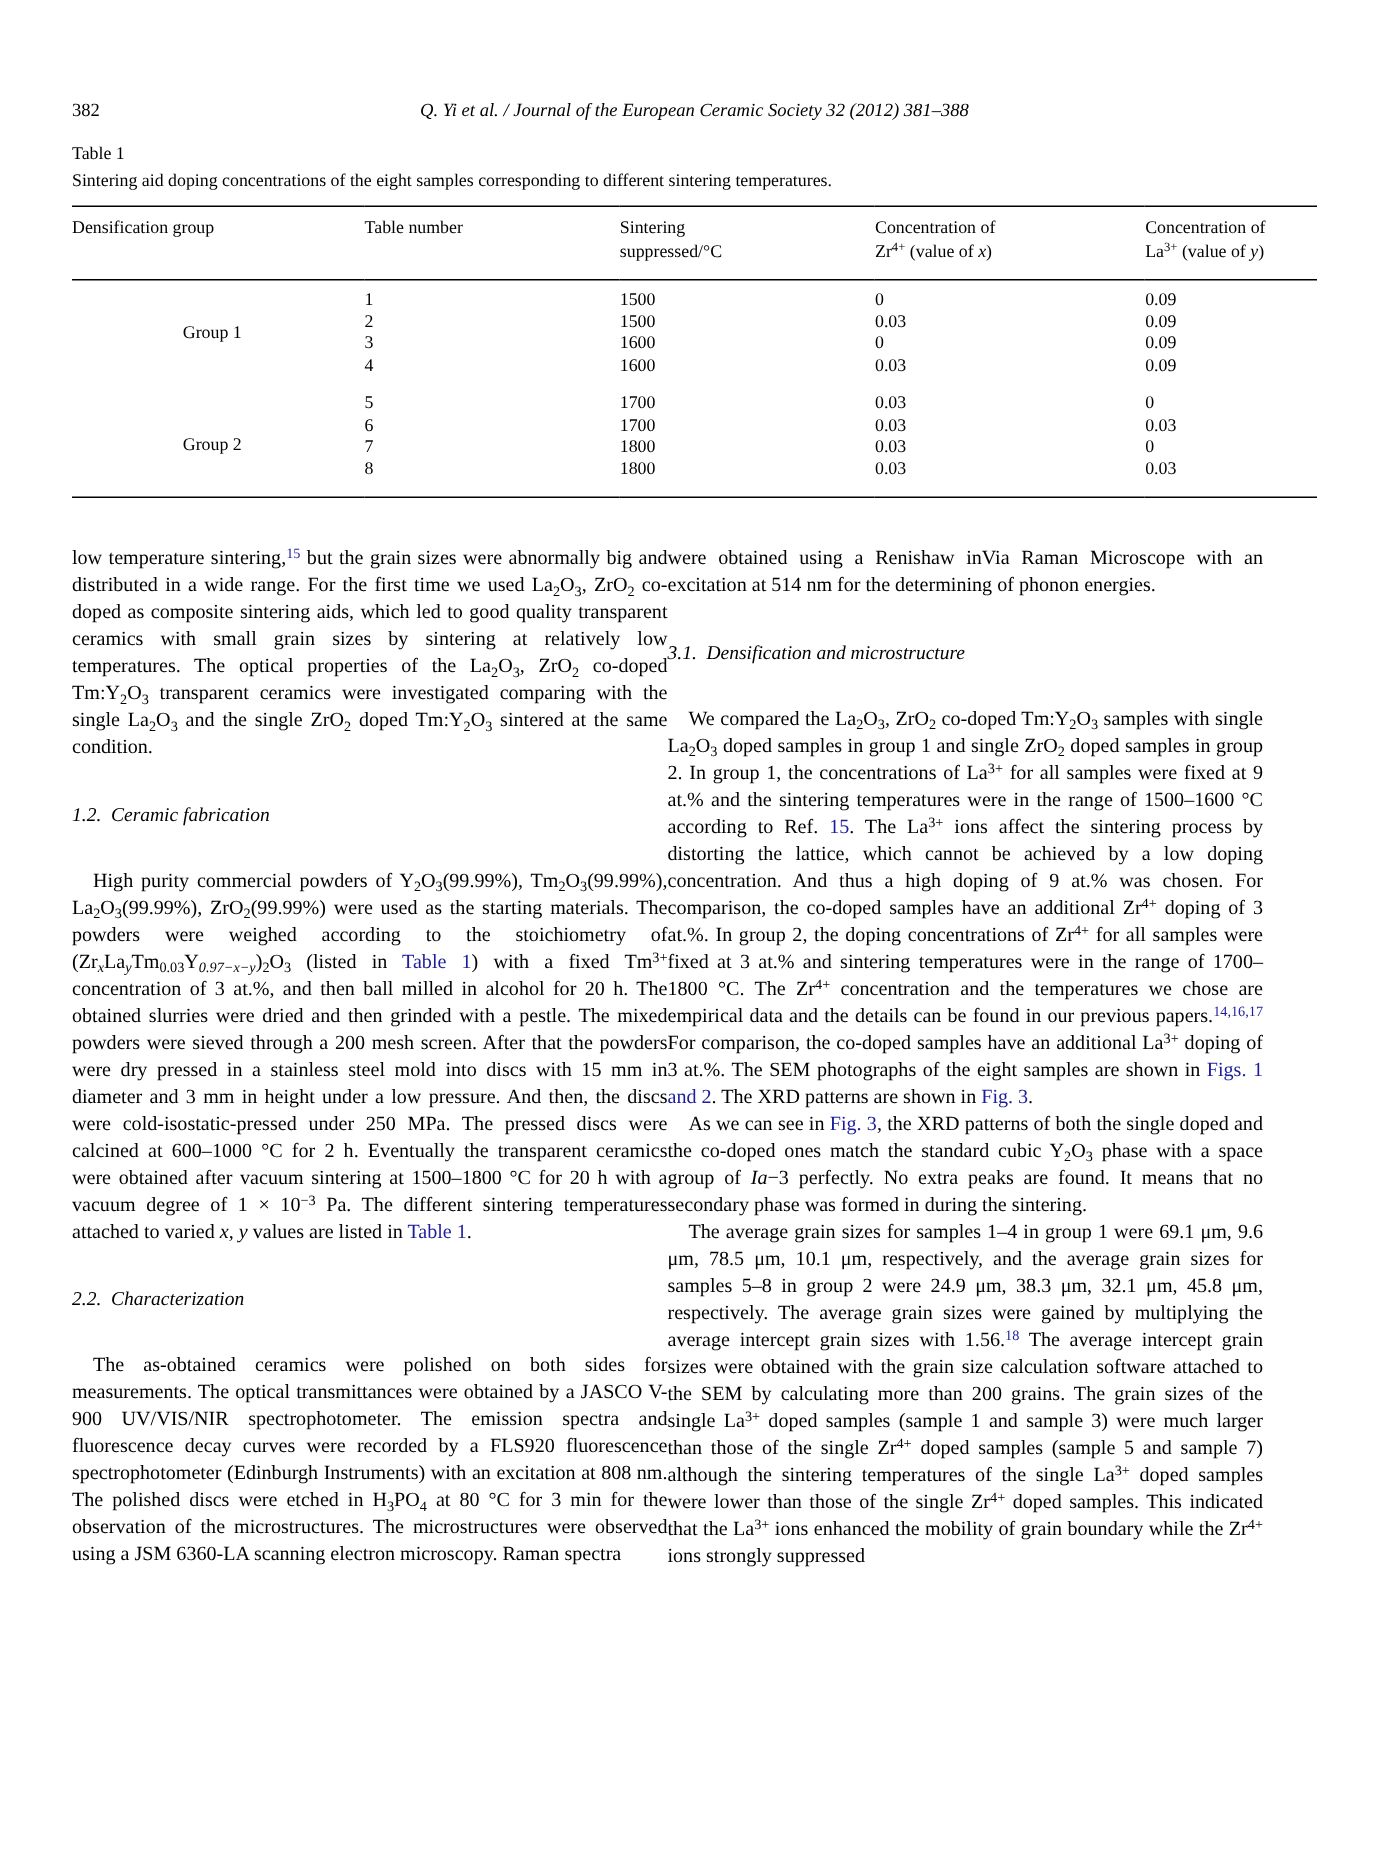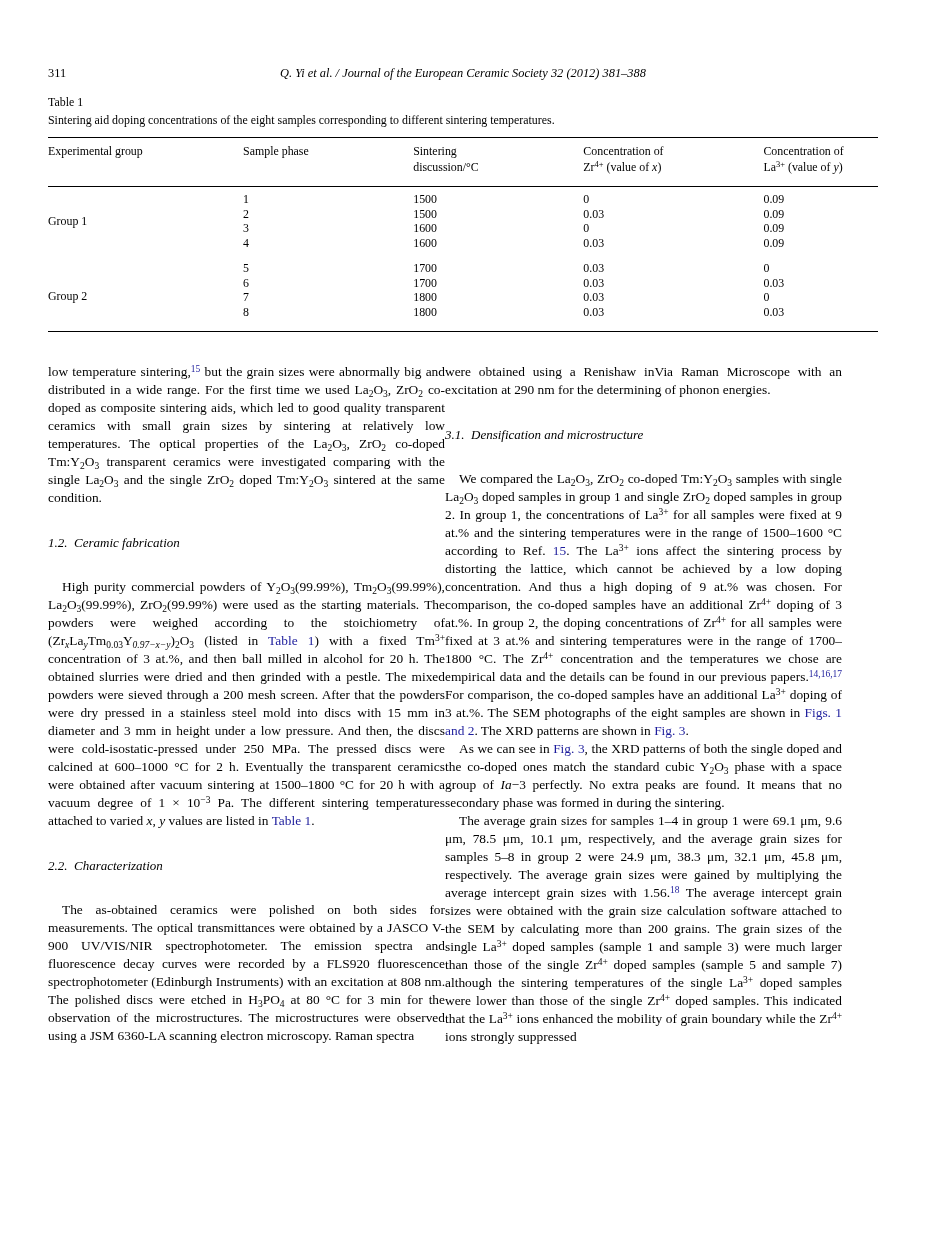--- a/index.html
+++ b/index.html
@@ -24,63 +24,63 @@
   .tcaption{font-size:11.9px;margin:3px 0 9px;}
   table{width:100%;border-collapse:collapse;font-size:11.9px;
         border-top:1.5px solid #000;border-bottom:1.5px solid #000;}
   thead th{text-align:left;font-weight:normal;vertical-align:top;
            padding:5px 8px 11px 0;border-bottom:1.2px solid #000;
            white-space:pre-line;line-height:1.35;}
   tbody td{padding:0 8px 0 0;line-height:1.22;vertical-align:top;}
   tbody tr.first td{padding-top:5px;}
   tbody tr.gap td{padding-top:11px;}
   tbody tr.last td{padding-bottom:12px;}
-  td.groupcell{vertical-align:middle;}
+  td.groupcell{vertical-align:middle;text-align:center;}
   
   .cols{display:flex;margin-top:31px;}
   .col{width:397px;font-size:13.4px;line-height:18px;text-align:justify;}
   .col p{margin:0;}
   .col p.ind{text-indent:14px;}
   .col h2{font-size:13.4px;font-weight:bold;margin:27px 0 26px;text-align:left;}
   .col h3{font-size:13px;font-weight:normal;font-style:italic;margin:27px 0 26px;text-align:left;}
   sub,sup{font-size:71%;line-height:0;vertical-align:baseline;position:relative;}
   sup{top:-0.45em;}
   sub{top:0.25em;}
   .it{font-style:italic;}
   em{font-style:italic;}
   .lnk{color:var(--link,#1c1c9c);cursor:pointer;}
 </style>
 </head>
 <body>
 
 <div class="page">
 
   <div class="running-head">
-    <span class="pageno">311</span>
+    <span class="pageno">382</span>
     <span class="rtitle">Q. Yi et al. / Journal of the European Ceramic Society 32 (2012) 381–388</span>
     <span class="rspace"></span>
   </div>
 
   <div class="tablewrap">
     <p class="tlabel">Table 1</p>
     <p class="tcaption">Sintering aid doping concentrations of the eight samples corresponding to different sintering temperatures.</p>
     <table>
       <colgroup>
         <col style="width:23.5%">
           <col style="width:20.5%">
           <col style="width:20.5%">
           <col style="width:21.7%">
           <col style="width:13.8%">
       </colgroup>
       <thead>
         <tr>
-            <th>Experimental group</th>
-            <th>Sample phase</th>
+            <th>Densification group</th>
+            <th>Table number</th>
             <th>Sintering
-discussion/°C</th>
+suppressed/°C</th>
             <th>Concentration of
 Zr<sup>4+</sup> (value of <em>x</em>)</th>
             <th>Concentration of
 La<sup>3+</sup> (value of <em>y</em>)</th>
           </tr>
       </thead>
       <tbody>
           <tr class="first">
             <td rowspan="4" class="groupcell">Group 1</td>
             <td>1</td>
@@ -137,21 +137,21 @@
 
   <div class="cols">
     <div class="col">
         <p>low temperature sintering,<sup class="lnk">15</sup> but the grain sizes were abnormally big and distributed in a wide range. For the first time we used La<sub>2</sub>O<sub>3</sub>, ZrO<sub>2</sub> co-doped as composite sintering aids, which led to good quality transparent ceramics with small grain sizes by sintering at relatively low temperatures. The optical properties of the La<sub>2</sub>O<sub>3</sub>, ZrO<sub>2</sub> co-doped Tm:Y<sub>2</sub>O<sub>3</sub> transparent ceramics were investigated comparing with the single La<sub>2</sub>O<sub>3</sub> and the single ZrO<sub>2</sub> doped Tm:Y<sub>2</sub>O<sub>3</sub> sintered at the same condition.</p>
         <h3>1.2. Ceramic fabrication</h3>
         <p class="ind">High purity commercial powders of Y<sub>2</sub>O<sub>3</sub>(99.99%), Tm<sub>2</sub>O<sub>3</sub>(99.99%), La<sub>2</sub>O<sub>3</sub>(99.99%), ZrO<sub>2</sub>(99.99%) were used as the starting materials. The powders were weighed according to the stoichiometry of (Zr<sub class="it">x</sub>La<sub class="it">y</sub>Tm<sub>0.03</sub>Y<sub class="it">0.97−x−y</sub>)<sub>2</sub>O<sub>3</sub> (listed in <span class="lnk">Table 1</span>) with a fixed Tm<sup>3+</sup> concentration of 3 at.%, and then ball milled in alcohol for 20 h. The obtained slurries were dried and then grinded with a pestle. The mixed powders were sieved through a 200 mesh screen. After that the powders were dry pressed in a stainless steel mold into discs with 15 mm in diameter and 3 mm in height under a low pressure. And then, the discs were cold-isostatic-pressed under 250 MPa. The pressed discs were calcined at 600–1000 °C for 2 h. Eventually the transparent ceramics were obtained after vacuum sintering at 1500–1800 °C for 20 h with a vacuum degree of 1 × 10<sup>−3</sup> Pa. The different sintering temperatures attached to varied <em>x</em>, <em>y</em> values are listed in <span class="lnk">Table 1</span>.</p>
         <h3>2.2. Characterization</h3>
         <p class="ind">The as-obtained ceramics were polished on both sides for measurements. The optical transmittances were obtained by a JASCO V-900 UV/VIS/NIR spectrophotometer. The emission spectra and fluorescence decay curves were recorded by a FLS920 fluorescence spectrophotometer (Edinburgh Instruments) with an excitation at 808 nm. The polished discs were etched in H<sub>3</sub>PO<sub>4</sub> at 80 °C for 3 min for the observation of the microstructures. The microstructures were observed using a JSM 6360-LA scanning electron microscopy. Raman spectra</p>
       </div>
     <div class="col">
-        <p>were obtained using a Renishaw inVia Raman Microscope with an excitation at 290 nm for the determining of phonon energies.</p>
+        <p>were obtained using a Renishaw inVia Raman Microscope with an excitation at 514 nm for the determining of phonon energies.</p>
         <h3>3.1. Densification and microstructure</h3>
         <p class="ind">We compared the La<sub>2</sub>O<sub>3</sub>, ZrO<sub>2</sub> co-doped Tm:Y<sub>2</sub>O<sub>3</sub> samples with single La<sub>2</sub>O<sub>3</sub> doped samples in group 1 and single ZrO<sub>2</sub> doped samples in group 2. In group 1, the concentrations of La<sup>3+</sup> for all samples were fixed at 9 at.% and the sintering temperatures were in the range of 1500–1600 °C according to Ref. <span class="lnk">15</span>. The La<sup>3+</sup> ions affect the sintering process by distorting the lattice, which cannot be achieved by a low doping concentration. And thus a high doping of 9 at.% was chosen. For comparison, the co-doped samples have an additional Zr<sup>4+</sup> doping of 3 at.%. In group 2, the doping concentrations of Zr<sup>4+</sup> for all samples were fixed at 3 at.% and sintering temperatures were in the range of 1700–1800 °C. The Zr<sup>4+</sup> concentration and the temperatures we chose are empirical data and the details can be found in our previous papers.<sup class="lnk">14,16,17</sup> For comparison, the co-doped samples have an additional La<sup>3+</sup> doping of 3 at.%. The SEM photographs of the eight samples are shown in <span class="lnk">Figs. 1 and 2</span>. The XRD patterns are shown in <span class="lnk">Fig. 3</span>.</p>
         <p class="ind">As we can see in <span class="lnk">Fig. 3</span>, the XRD patterns of both the single doped and the co-doped ones match the standard cubic Y<sub>2</sub>O<sub>3</sub> phase with a space group of <em>Ia</em>−3 perfectly. No extra peaks are found. It means that no secondary phase was formed in during the sintering.</p>
         <p class="ind">The average grain sizes for samples 1–4 in group 1 were 69.1 μm, 9.6 μm, 78.5 μm, 10.1 μm, respectively, and the average grain sizes for samples 5–8 in group 2 were 24.9 μm, 38.3 μm, 32.1 μm, 45.8 μm, respectively. The average grain sizes were gained by multiplying the average intercept grain sizes with 1.56.<sup class="lnk">18</sup> The average intercept grain sizes were obtained with the grain size calculation software attached to the SEM by calculating more than 200 grains. The grain sizes of the single La<sup>3+</sup> doped samples (sample 1 and sample 3) were much larger than those of the single Zr<sup>4+</sup> doped samples (sample 5 and sample 7) although the sintering temperatures of the single La<sup>3+</sup> doped samples were lower than those of the single Zr<sup>4+</sup> doped samples. This indicated that the La<sup>3+</sup> ions enhanced the mobility of grain boundary while the Zr<sup>4+</sup> ions strongly suppressed</p>
       </div>
   </div>
 
 </div>
 
 </body></html>

